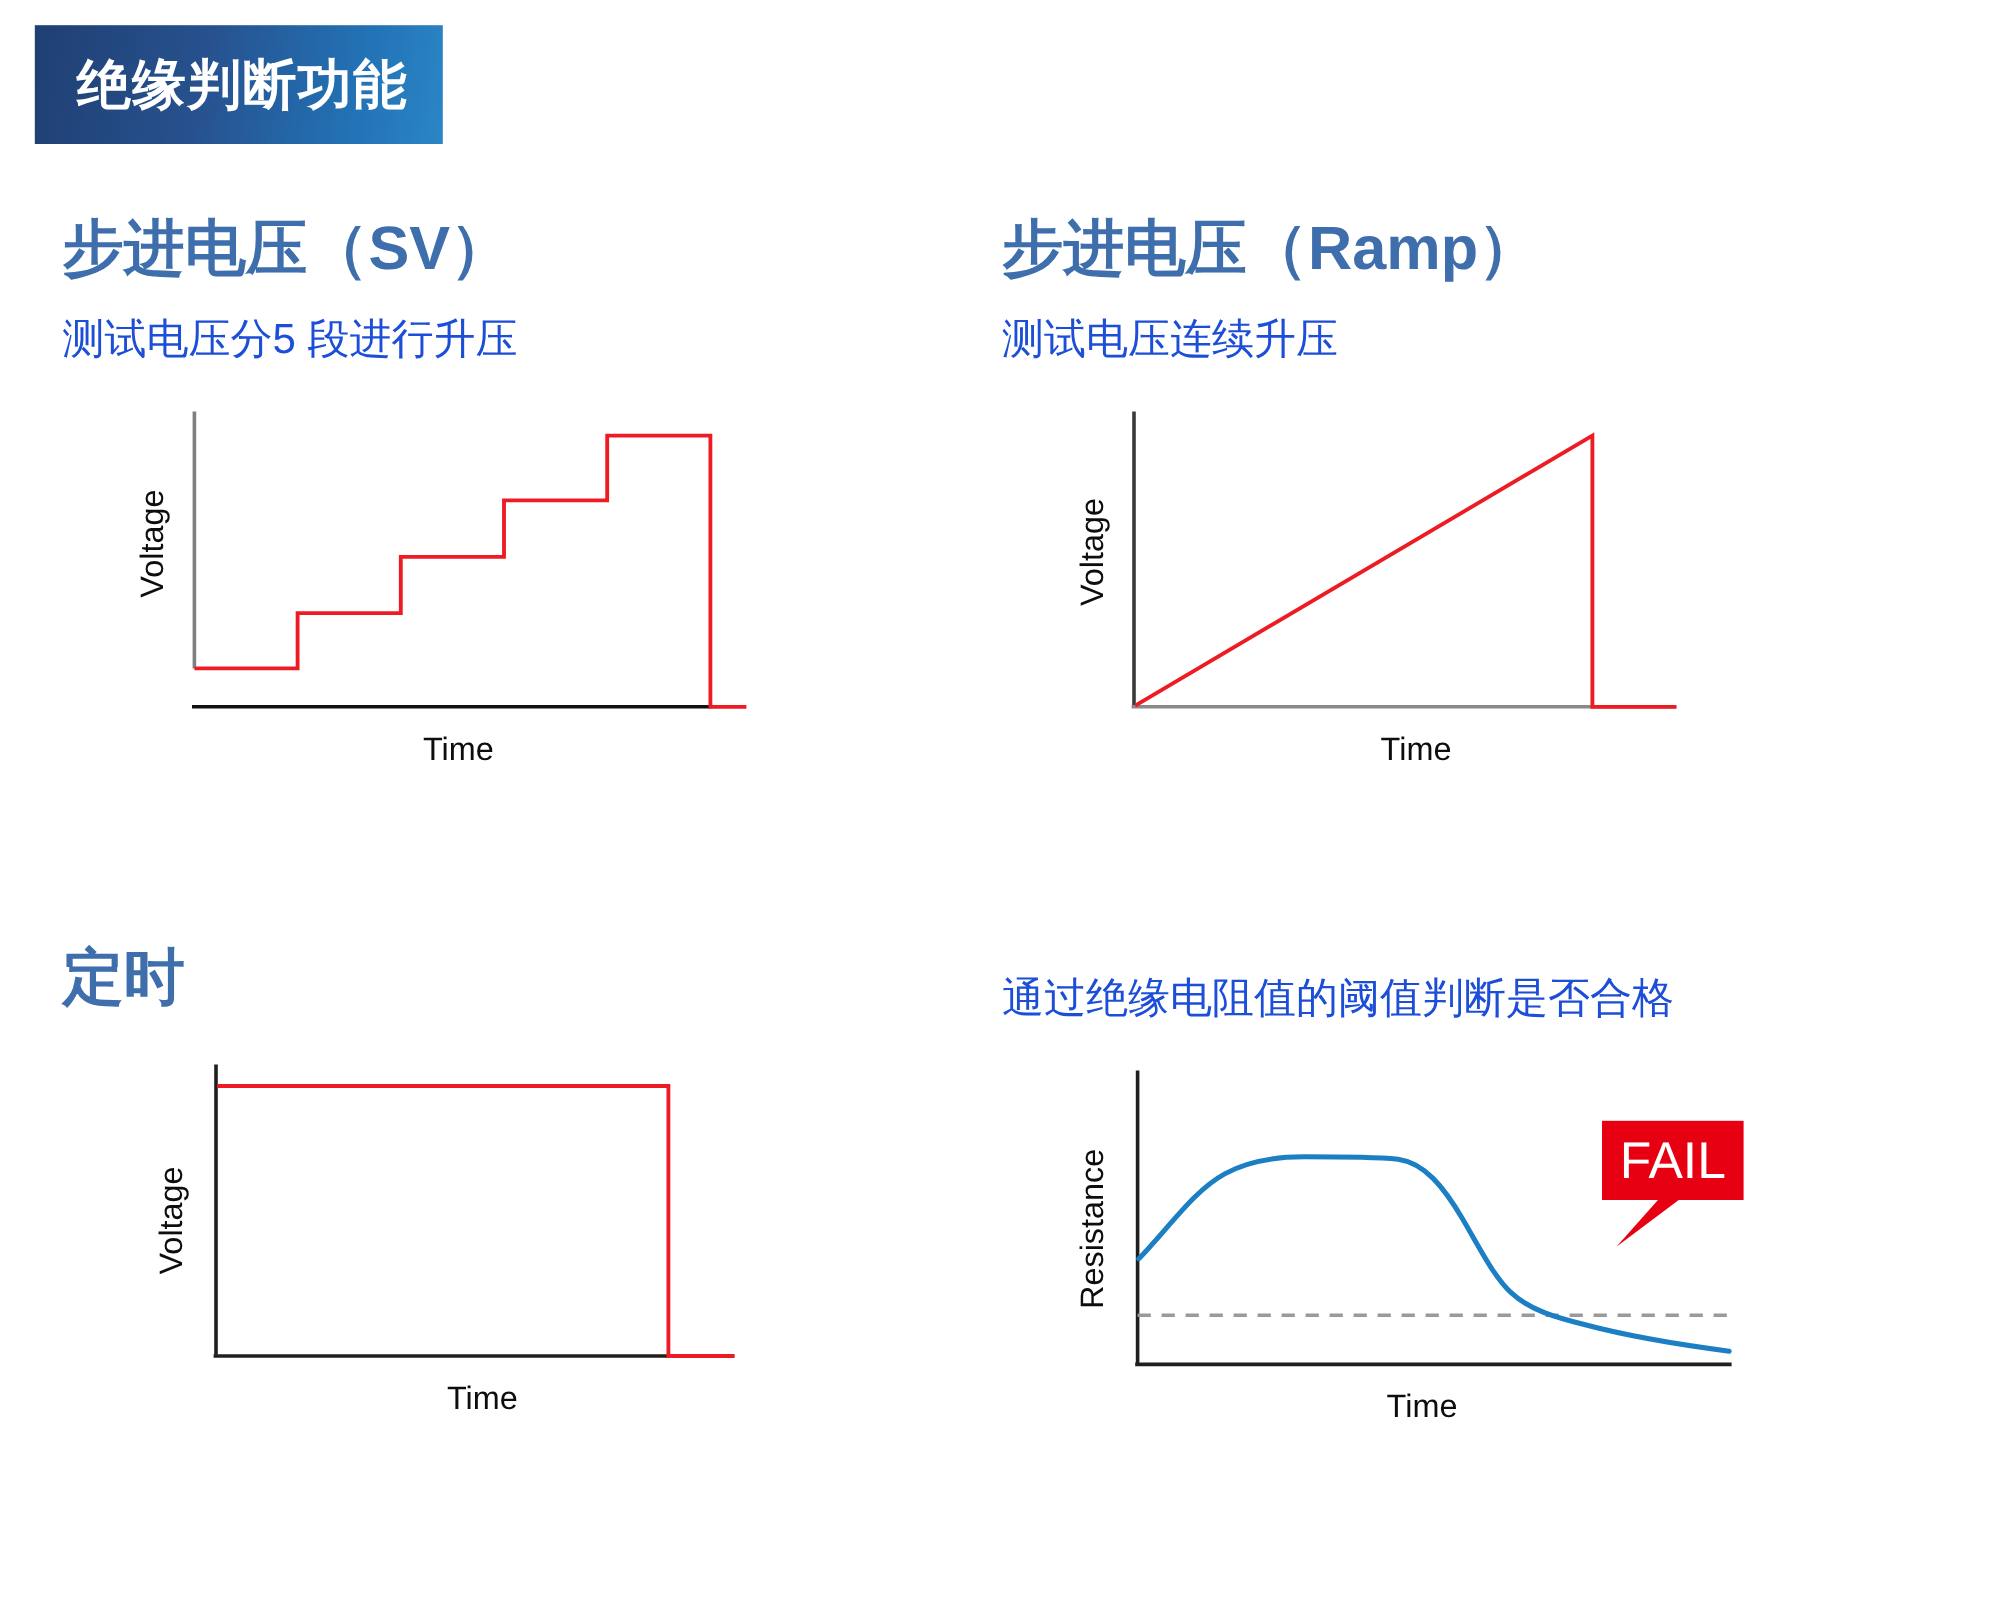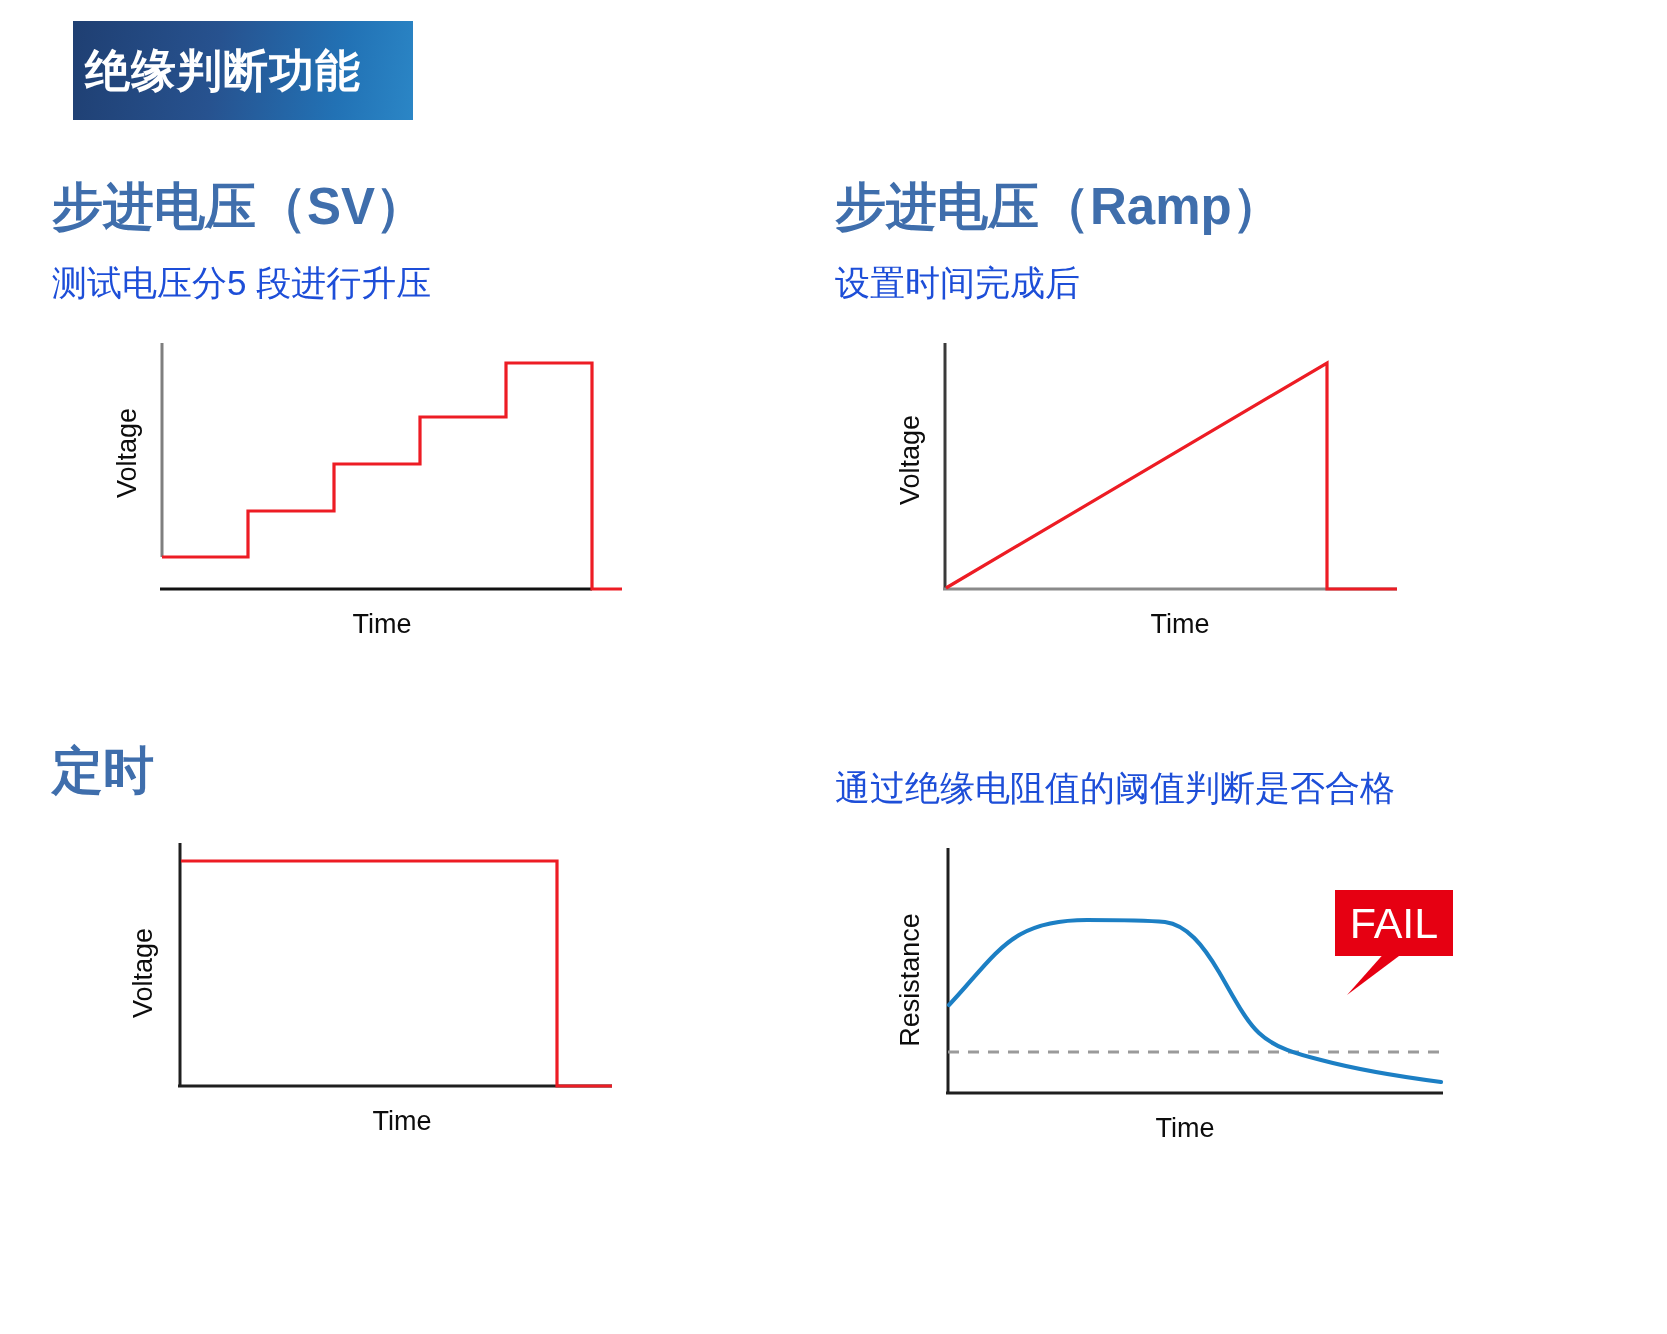--- a/index.html
+++ b/index.html
@@ -20,41 +20,40 @@
   .header-badge {
     position: absolute;
     left: 29px;
     top: 21px;
     width: 340px;
     height: 99px;
     background: linear-gradient(100deg, #1f3f72 0%, #27528f 42%, #2272b5 78%, #2b86c6 100%);
     display: flex;
     align-items: center;
     box-sizing: border-box;
-    padding-left: 12px;
-    margin-left: 44px;
+    padding-left: 35px;
   }
   .header-badge-title {
     color: #ffffff;
     font-size: 45px;
     font-weight: bold;
     letter-spacing: 1px;
     line-height: 1;
     white-space: nowrap;
   }
 
   
   .panel {
     position: absolute;
     width: 760px;
   }
   .panel-col-left  { left: 52px; }
   .panel-col-right { left: 835px; }
   .panel-row-top    { top: 178px; }
-  .panel-row-bottom { top: 742px; }
+  .panel-row-bottom { top: 786px; }
 
   .panel-title {
     color: #3f6eac;
     font-size: 51px;
     font-weight: bold;
     line-height: 1.15;
     margin: 0;
     white-space: nowrap;
   }
   .panel-desc {
@@ -104,21 +103,21 @@
     <polyline points="110,232 196,232 196,186 282,186 282,139 368,139 368,92 454,92 454,38 540,38 540,264 570,264" fill="none" stroke="#ED1C24" stroke-width="3.2" stroke-linejoin="miter"></polyline>
 
     <text class="axis-label axis-label-y" x="84" y="128" transform="rotate(-90 84 128)" text-anchor="middle">Voltage</text>
 
     <text class="axis-label" x="330" y="308" text-anchor="middle">Time</text>
   </svg>
 </div>
 
 <div class="panel panel-col-right panel-row-top">
   <div class="panel-title">步进电压（Ramp）</div>
-  <div class="panel-desc">设置时间完成后</div>
+  <div class="panel-desc">测试电压连续升压</div>
 
   <svg class="panel-chart" width="580" height="330" viewBox="0 0 580 330">
     <line x1="110" y1="18" x2="110" y2="263" stroke="#3a3a3a" stroke-width="3"></line>
     <line x1="108" y1="264" x2="562" y2="264" stroke="#8a8a8a" stroke-width="3"></line>
     <polyline points="111,263 492,38 492,264 562,264" fill="none" stroke="#ED1C24" stroke-width="3.2" stroke-linejoin="miter"></polyline>
     <text class="axis-label axis-label-y" x="84" y="135" transform="rotate(-90 84 135)" text-anchor="middle">Voltage</text>
     <text class="axis-label" x="345" y="308" text-anchor="middle">Time</text>
   </svg>
 </div>
 

